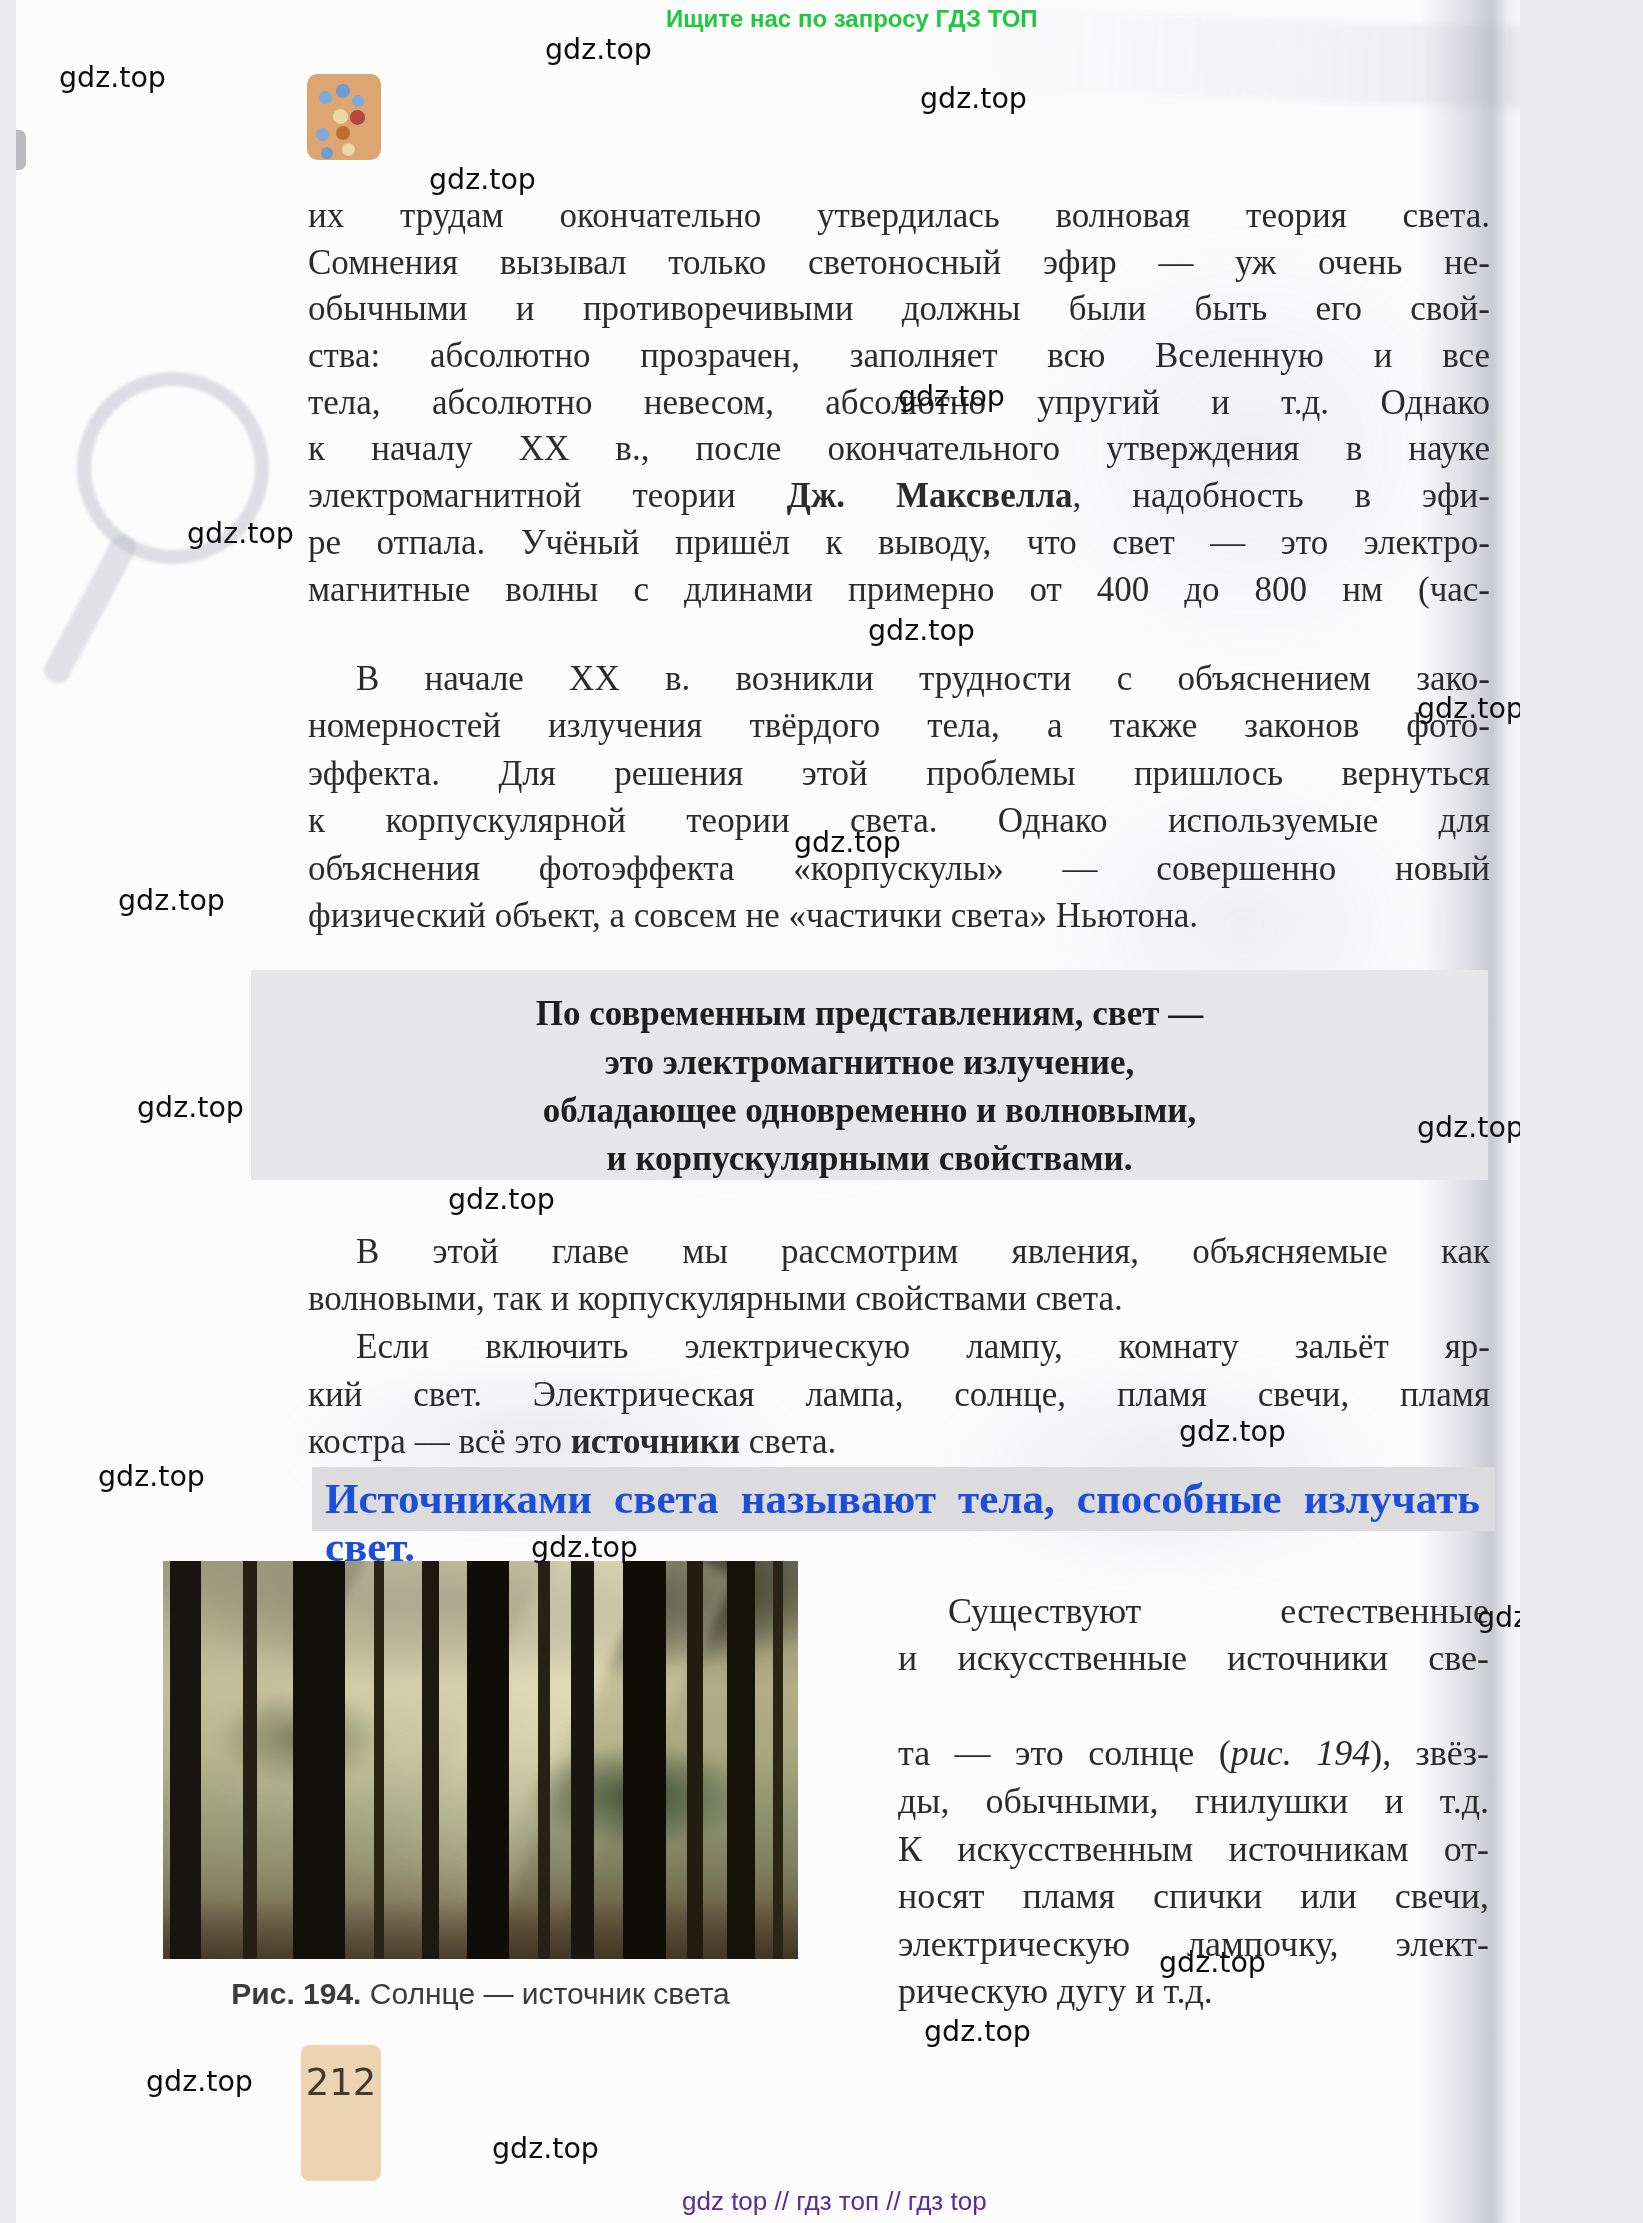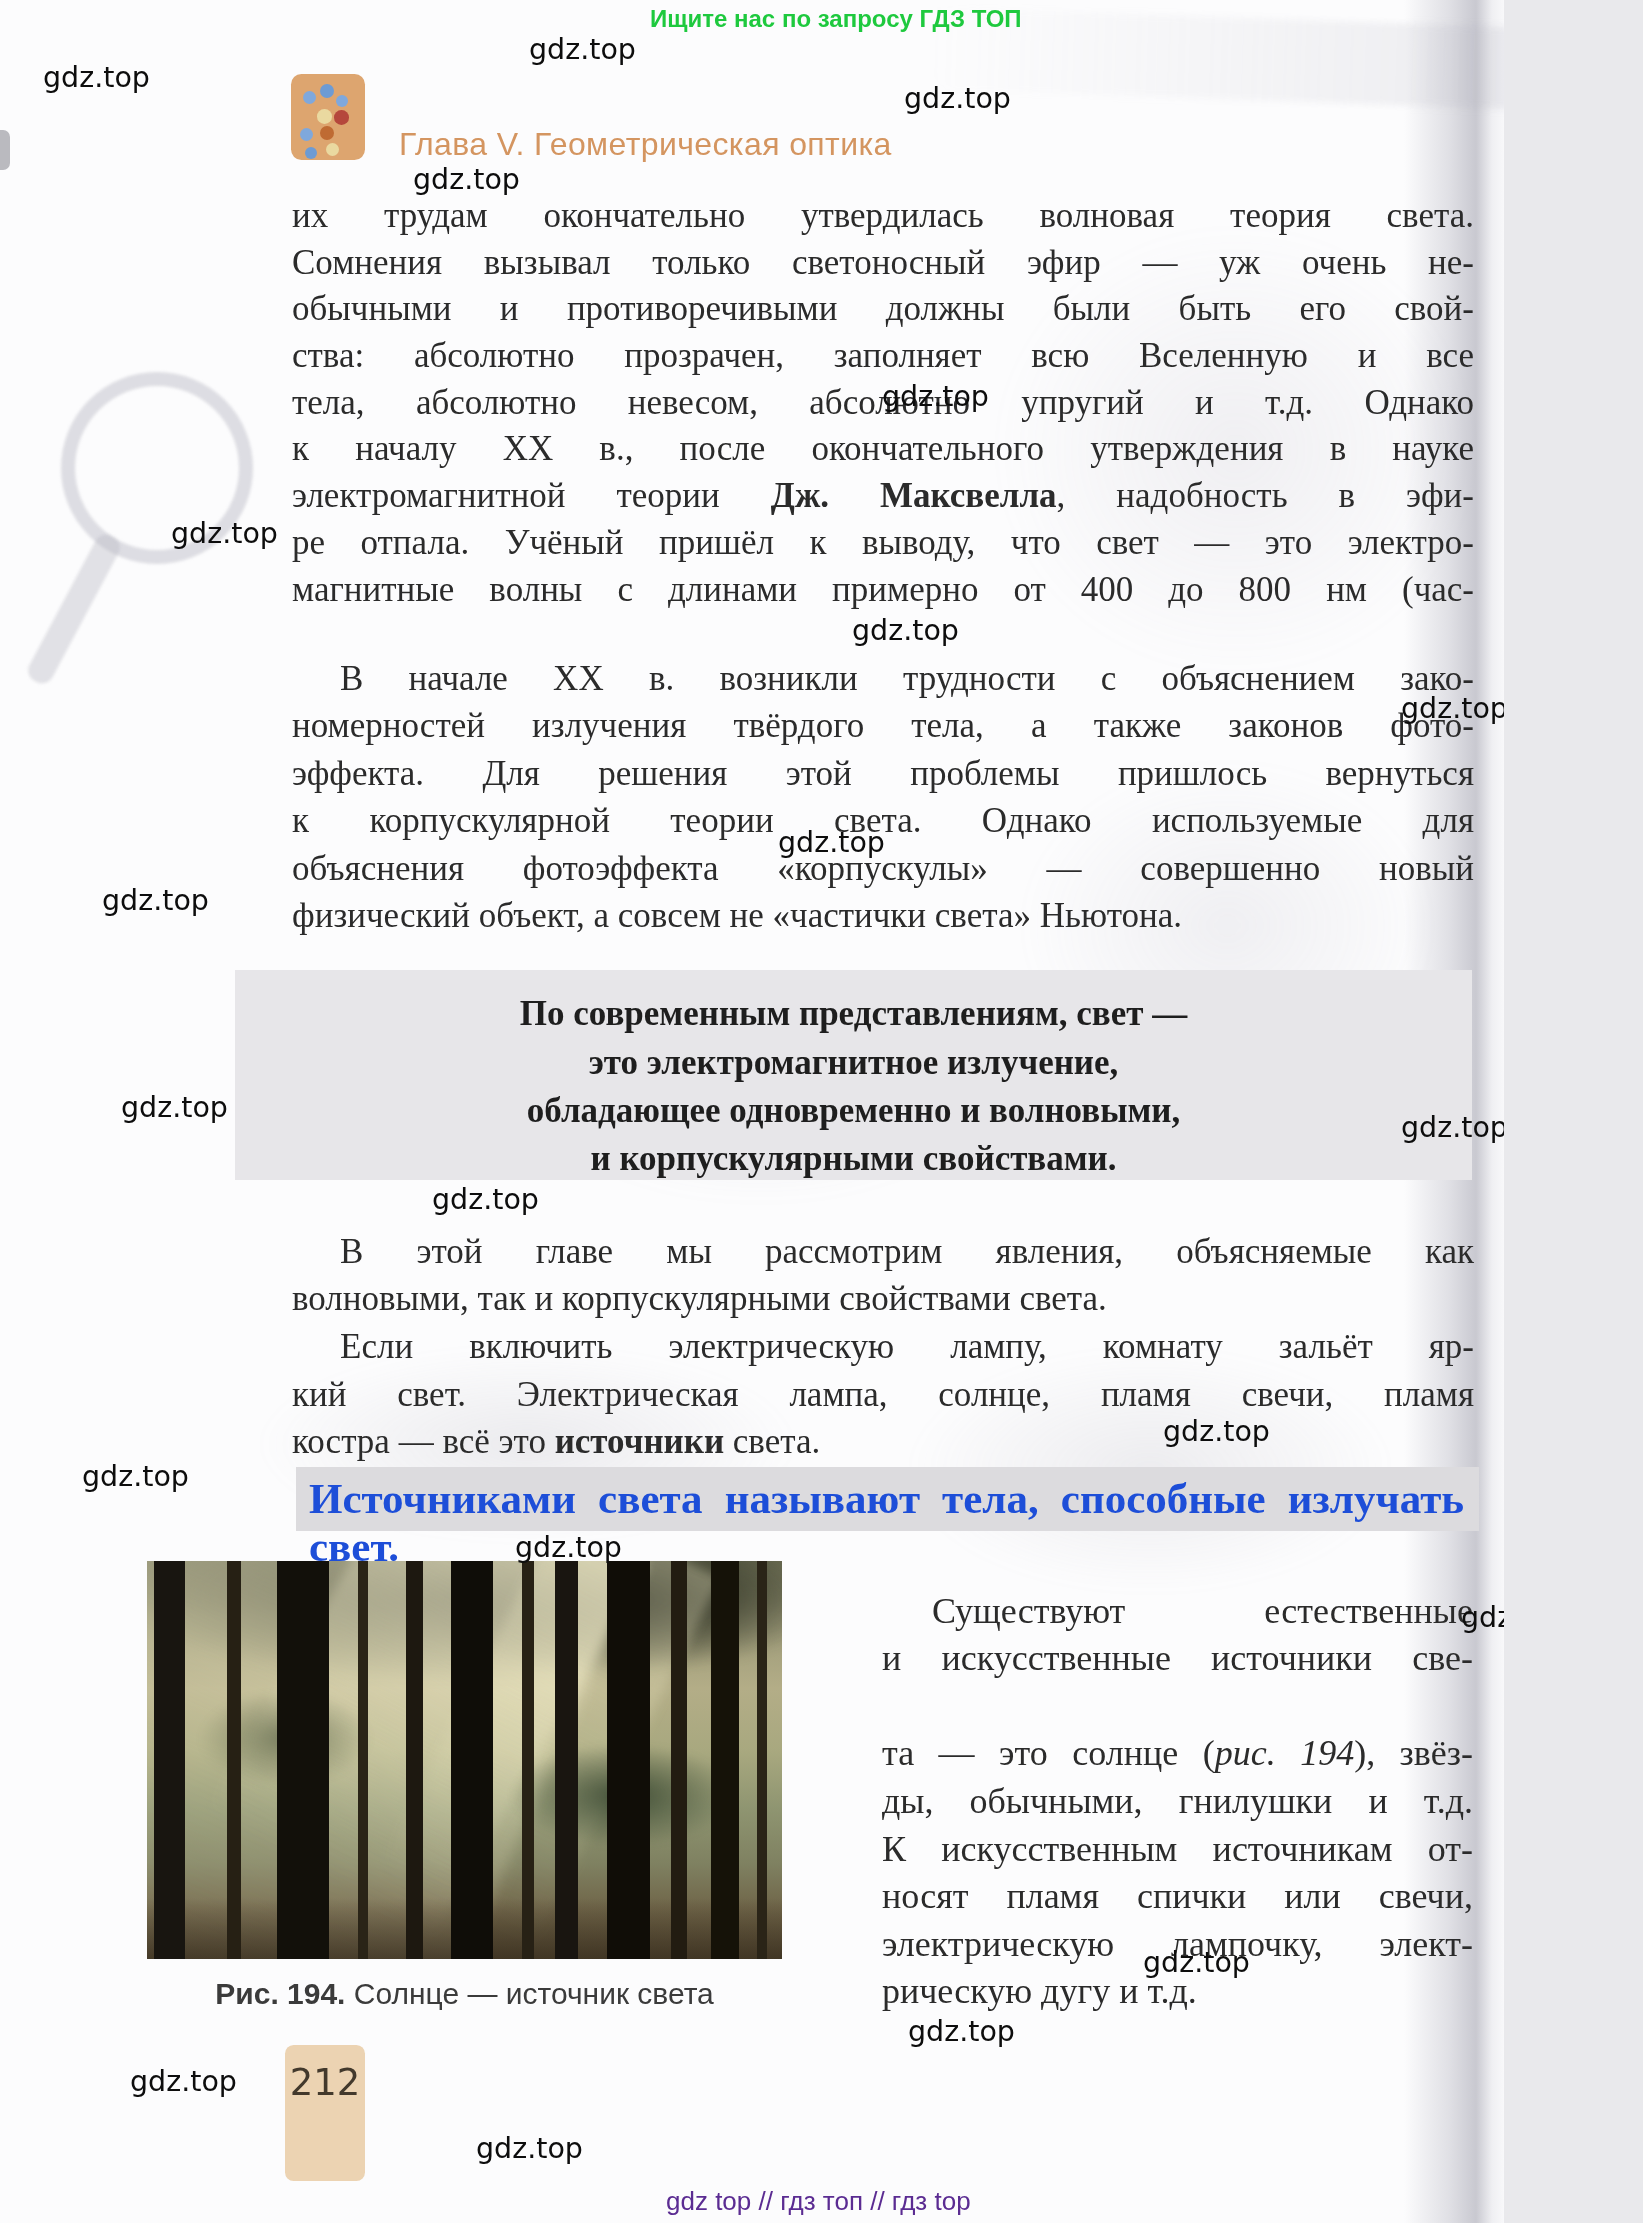--- a/index.html
+++ b/index.html
@@ -1,17 +1,17 @@
 <!DOCTYPE html>
 <html style="font-size:14px"><head>
 <meta charset="utf-8">
 <style>
   html,body{margin:0;padding:0;background:#e9e9ec;}
   #canvas{position:relative;width:1504px;height:2223px;background:#fcfcfd;overflow:hidden;
-          font-family:"Liberation Serif", serif;}
+          font-family:"Liberation Serif", serif;margin-left:16px;}
   .wm{position:absolute;font-family:"DejaVu Sans", sans-serif;font-size:28.5px;font-weight:500;
       color:#0d0d0d;white-space:nowrap;z-index:30;}
   .line{position:absolute;left:292px;width:1182px;height:48px;font-size:35px;line-height:47px;
         color:#2b2b2b;text-align:justify;text-align-last:justify;z-index:20;}
   .line.last{text-align-last:left;}
   .line.ind{text-indent:48px;}
   .bxline{position:absolute;left:235px;width:1237px;font-size:35px;line-height:47px;font-weight:bold;
         color:#1e1e1e;text-align:center;z-index:21;}
   .rline{position:absolute;left:882px;width:591px;height:48px;font-size:36px;line-height:48px;
         color:#2b2b2b;text-align:justify;text-align-last:justify;z-index:20;}
@@ -49,21 +49,20 @@
     <span style="position:absolute;left:12px;top:17.3px;width:13px;height:13px;border-radius:50%;background:#7fa8dc;"></span>
     <span style="position:absolute;left:28.5px;top:10.4px;width:14px;height:14px;border-radius:50%;background:#6d9bd4;"></span>
     <span style="position:absolute;left:45px;top:21px;width:12px;height:12px;border-radius:50%;background:#7fa8dc;"></span>
     <span style="position:absolute;left:26px;top:35px;width:14.7px;height:14.7px;border-radius:50%;background:#ead9a0;"></span>
     <span style="position:absolute;left:43px;top:36px;width:14.7px;height:14.7px;border-radius:50%;background:#b5473c;"></span>
     <span style="position:absolute;left:28.5px;top:52px;width:14px;height:14px;border-radius:50%;background:#bf6b33;"></span>
     <span style="position:absolute;left:8.6px;top:54px;width:13px;height:13px;border-radius:50%;background:#7fa8dc;"></span>
     <span style="position:absolute;left:14px;top:73px;width:12px;height:12px;border-radius:50%;background:#6d9bd4;"></span>
     <span style="position:absolute;left:35px;top:69px;width:13px;height:13px;border-radius:50%;background:#ead9a0;"></span>
   </div>
-  <div style="position:absolute;left:399px;top:126px;font-family:'Liberation Sans',sans-serif;font-size:32px;color:#d49560;letter-spacing:0.4px;white-space:nowrap;z-index:10;">Глава V. Геометрическая оптика</div>
 
   <div class="line" style="top:192px">их трудам окончательно утвердилась волновая теория света.</div>
   <div class="line" style="top:239px">Сомнения вызывал только светоносный эфир — уж очень не-</div>
   <div class="line" style="top:285px">обычными и противоречивыми должны были быть его свой-</div>
   <div class="line" style="top:332px">ства: абсолютно прозрачен, заполняет всю Вселенную и все</div>
   <div class="line" style="top:379px">тела, абсолютно невесом, абсолютно упругий и т.д. Однако</div>
   <div class="line" style="top:425px">к началу XX в., после окончательного утверждения в науке</div>
   <div class="line" style="top:472px"><span>электромагнитной теории </span><b>Дж. Максвелла</b><span>, надобность в эфи-</span></div>
   <div class="line" style="top:519px">ре отпала. Учёный пришёл к выводу, что свет — это электро-</div>
   <div class="line" style="top:566px">магнитные волны с длинами примерно от 400 до 800 нм (час-</div>

